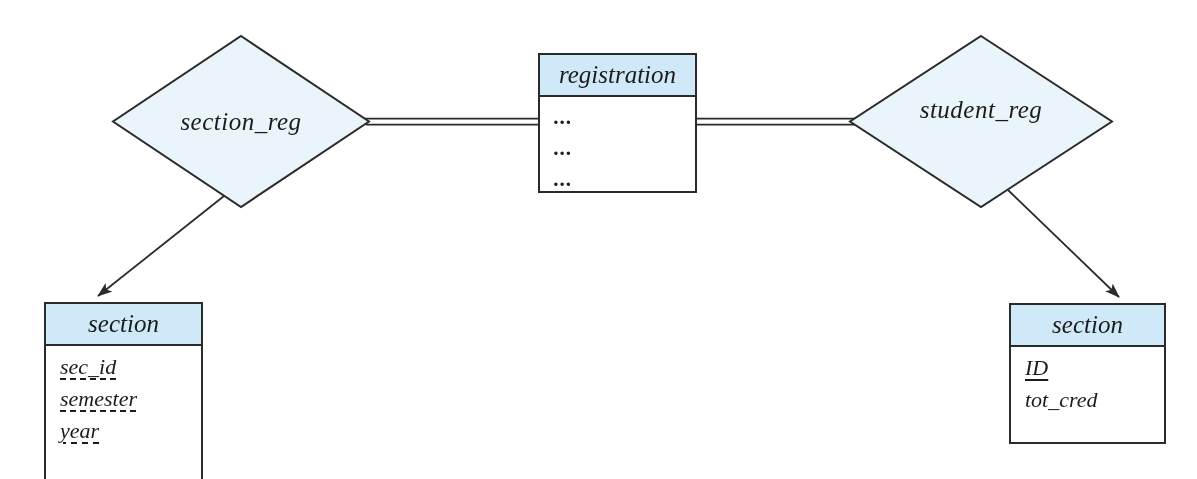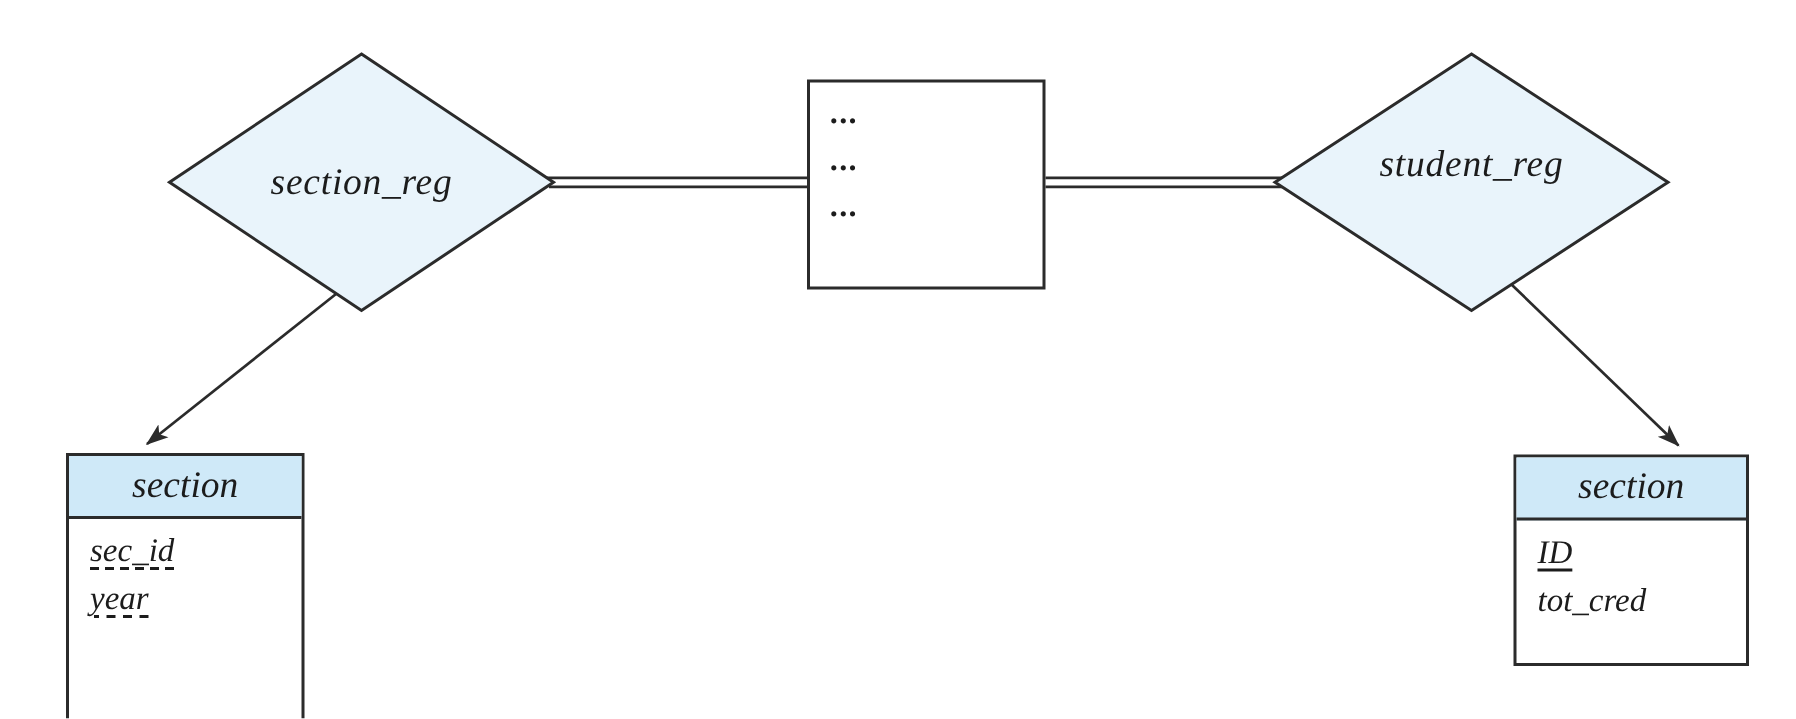--- a/index.html
+++ b/index.html
@@ -109,31 +109,33 @@
 
     <polygon points="241,36 369,121.5 241,207 113,121.5" fill="#e9f4fb" stroke="#2b2b2b" stroke-width="2"></polygon>
     <polygon points="981,36 1112,121.5 981,207 850,121.5" fill="#e9f4fb" stroke="#2b2b2b" stroke-width="2"></polygon>
   </svg>
 
   <div class="diamond-label" style="left:113px; top:36px; width:256px; height:171px;">section_reg</div>
 
   <div class="diamond-label" style="left:850px; top:24px; width:262px; height:171px;">student_reg</div>
 
   <div class="entity" style="left:538px; top:53px; width:159px; height:140px;">
+    <div class="entity-header">registration</div>
     <div class="entity-body">
       <div class="attr-row dots-row"><span data-underline="none">...</span></div>
       <div class="attr-row dots-row"><span data-underline="none">...</span></div>
       <div class="attr-row dots-row"><span data-underline="none">...</span></div>
     </div>
   </div>
 
   <div class="entity" style="left:44px; top:302px; width:159px; height:180px;">
     <div class="entity-header">section</div>
     <div class="entity-body">
       <div class="attr-row"><span data-underline="dashed">sec_id</span></div>
+      <div class="attr-row"><span data-underline="dashed">semester</span></div>
       <div class="attr-row"><span data-underline="dashed">year</span></div>
     </div>
   </div>
 
   <div class="entity" style="left:1009px; top:303px; width:157px; height:141px;">
     <div class="entity-header">section</div>
     <div class="entity-body">
       <div class="attr-row"><span data-underline="solid">ID</span></div>
       <div class="attr-row"><span data-underline="none">tot_cred</span></div>
     </div>

